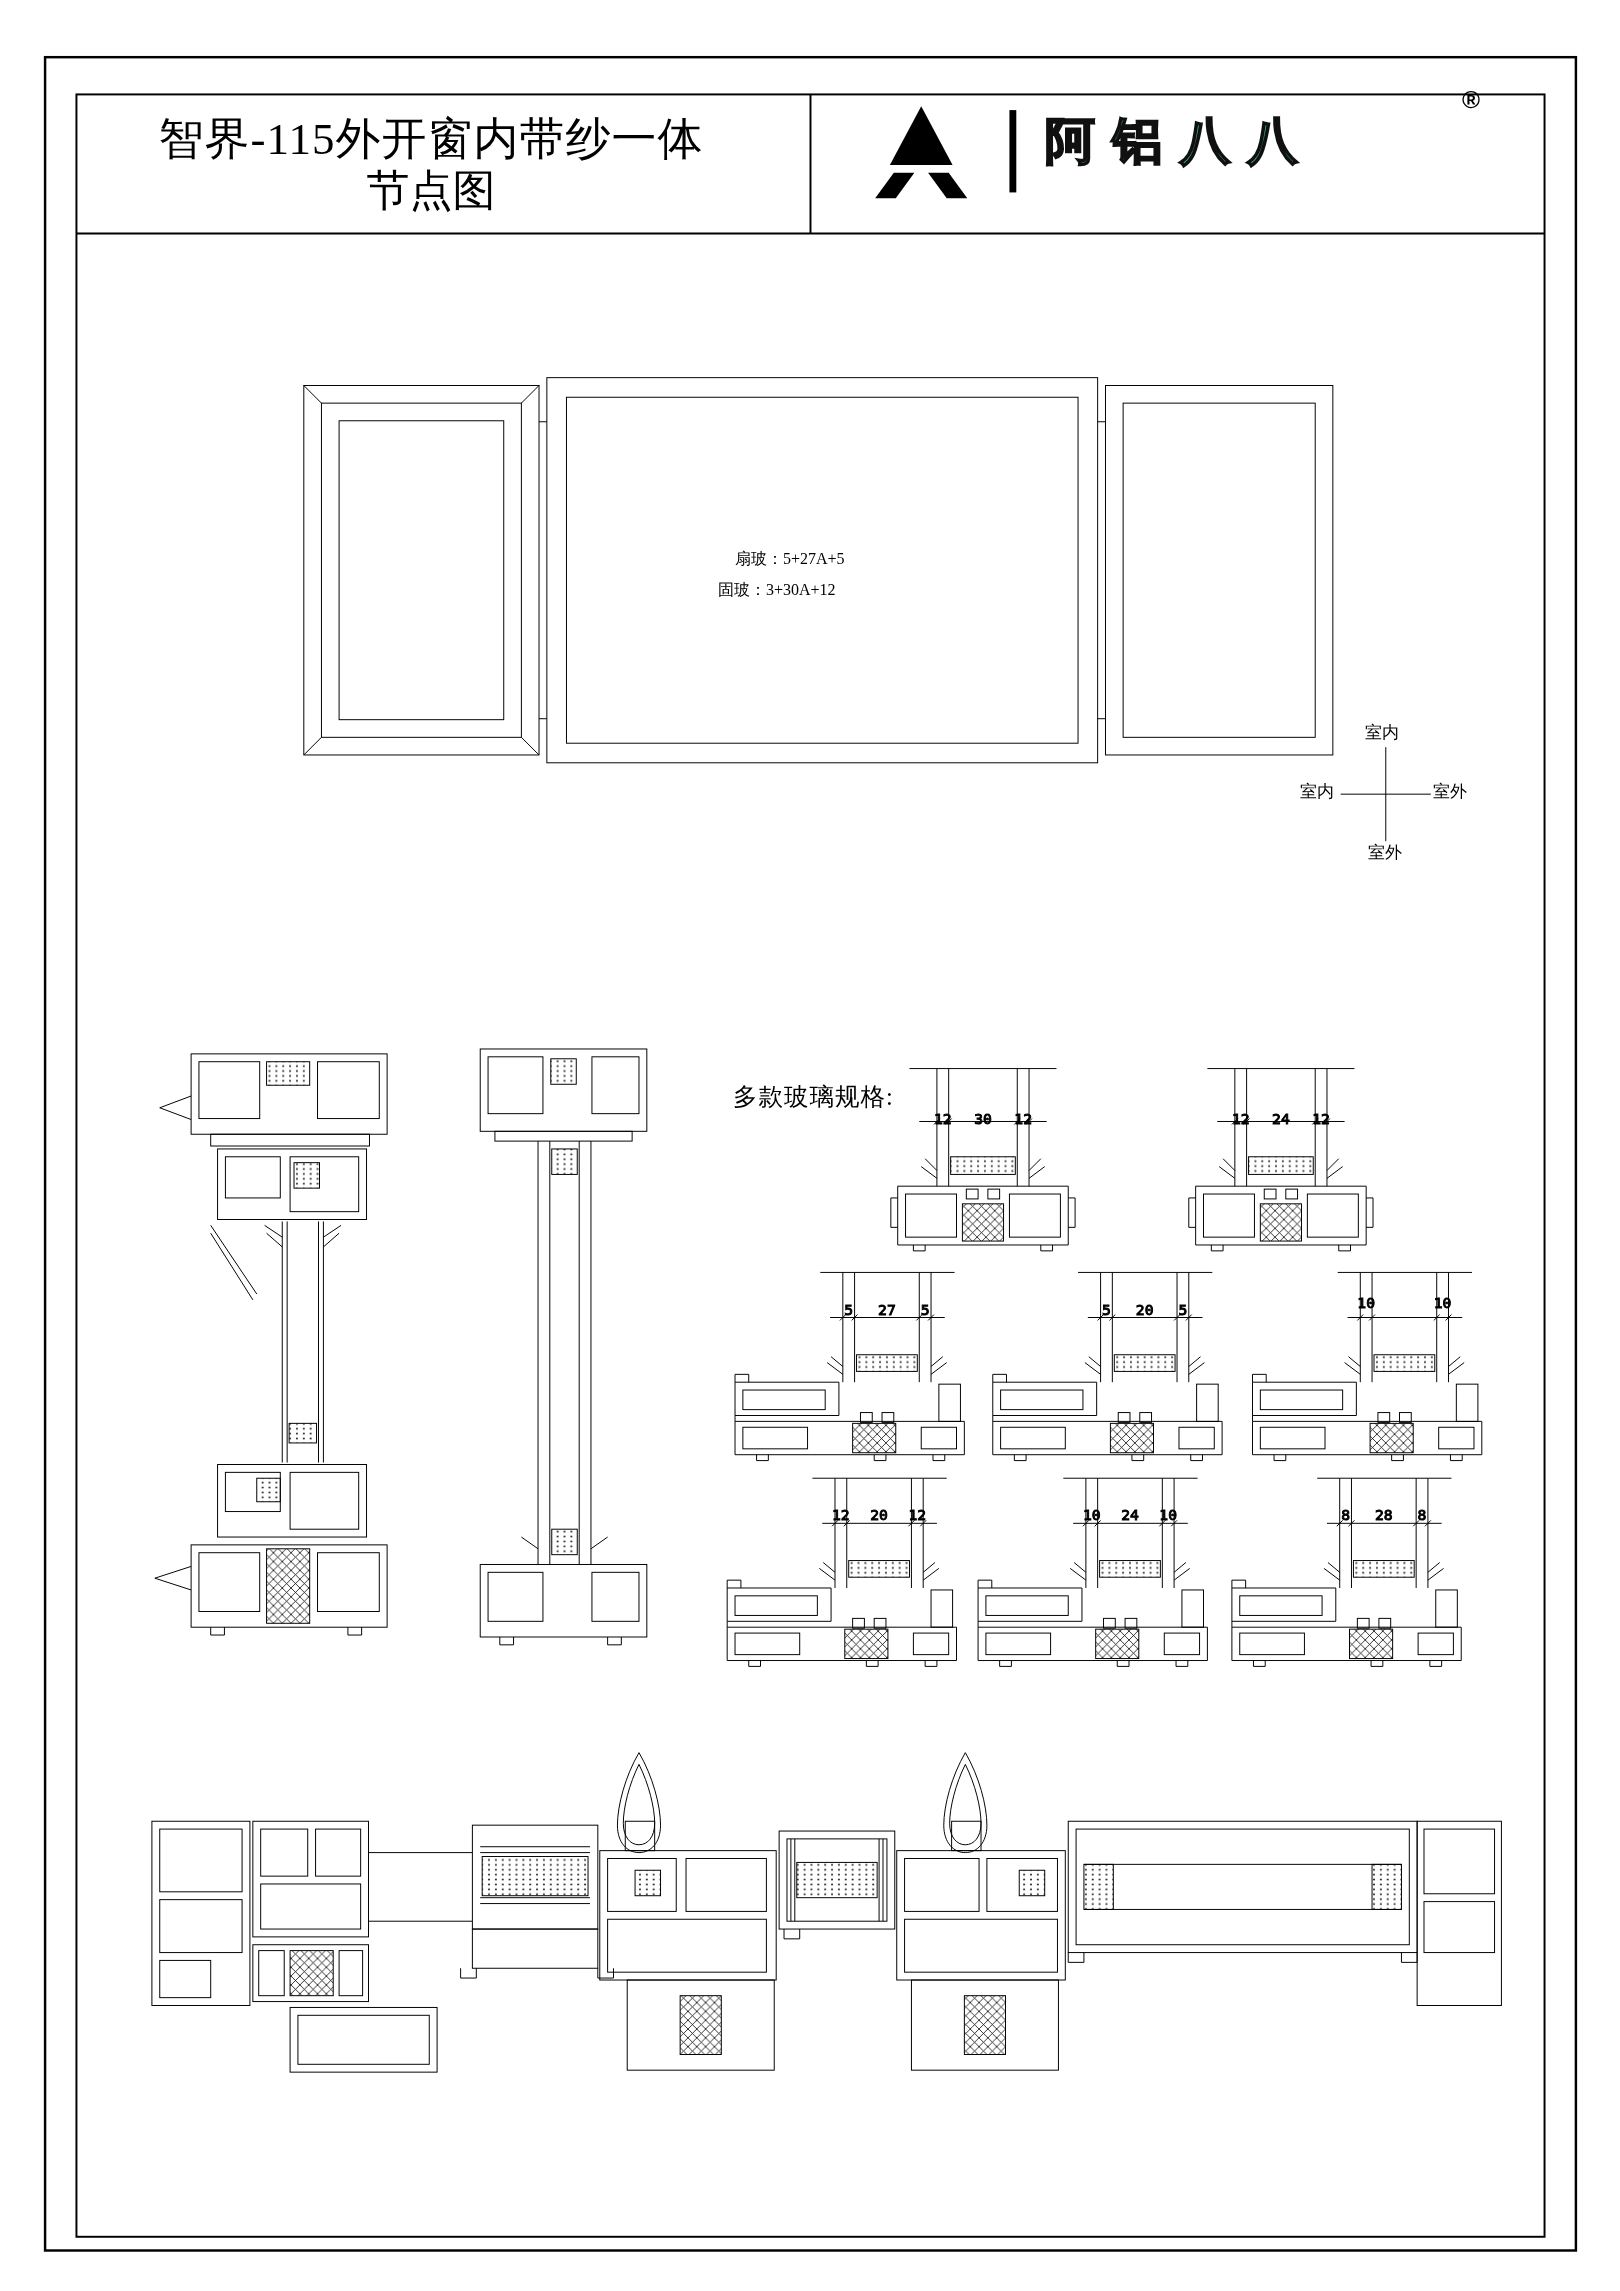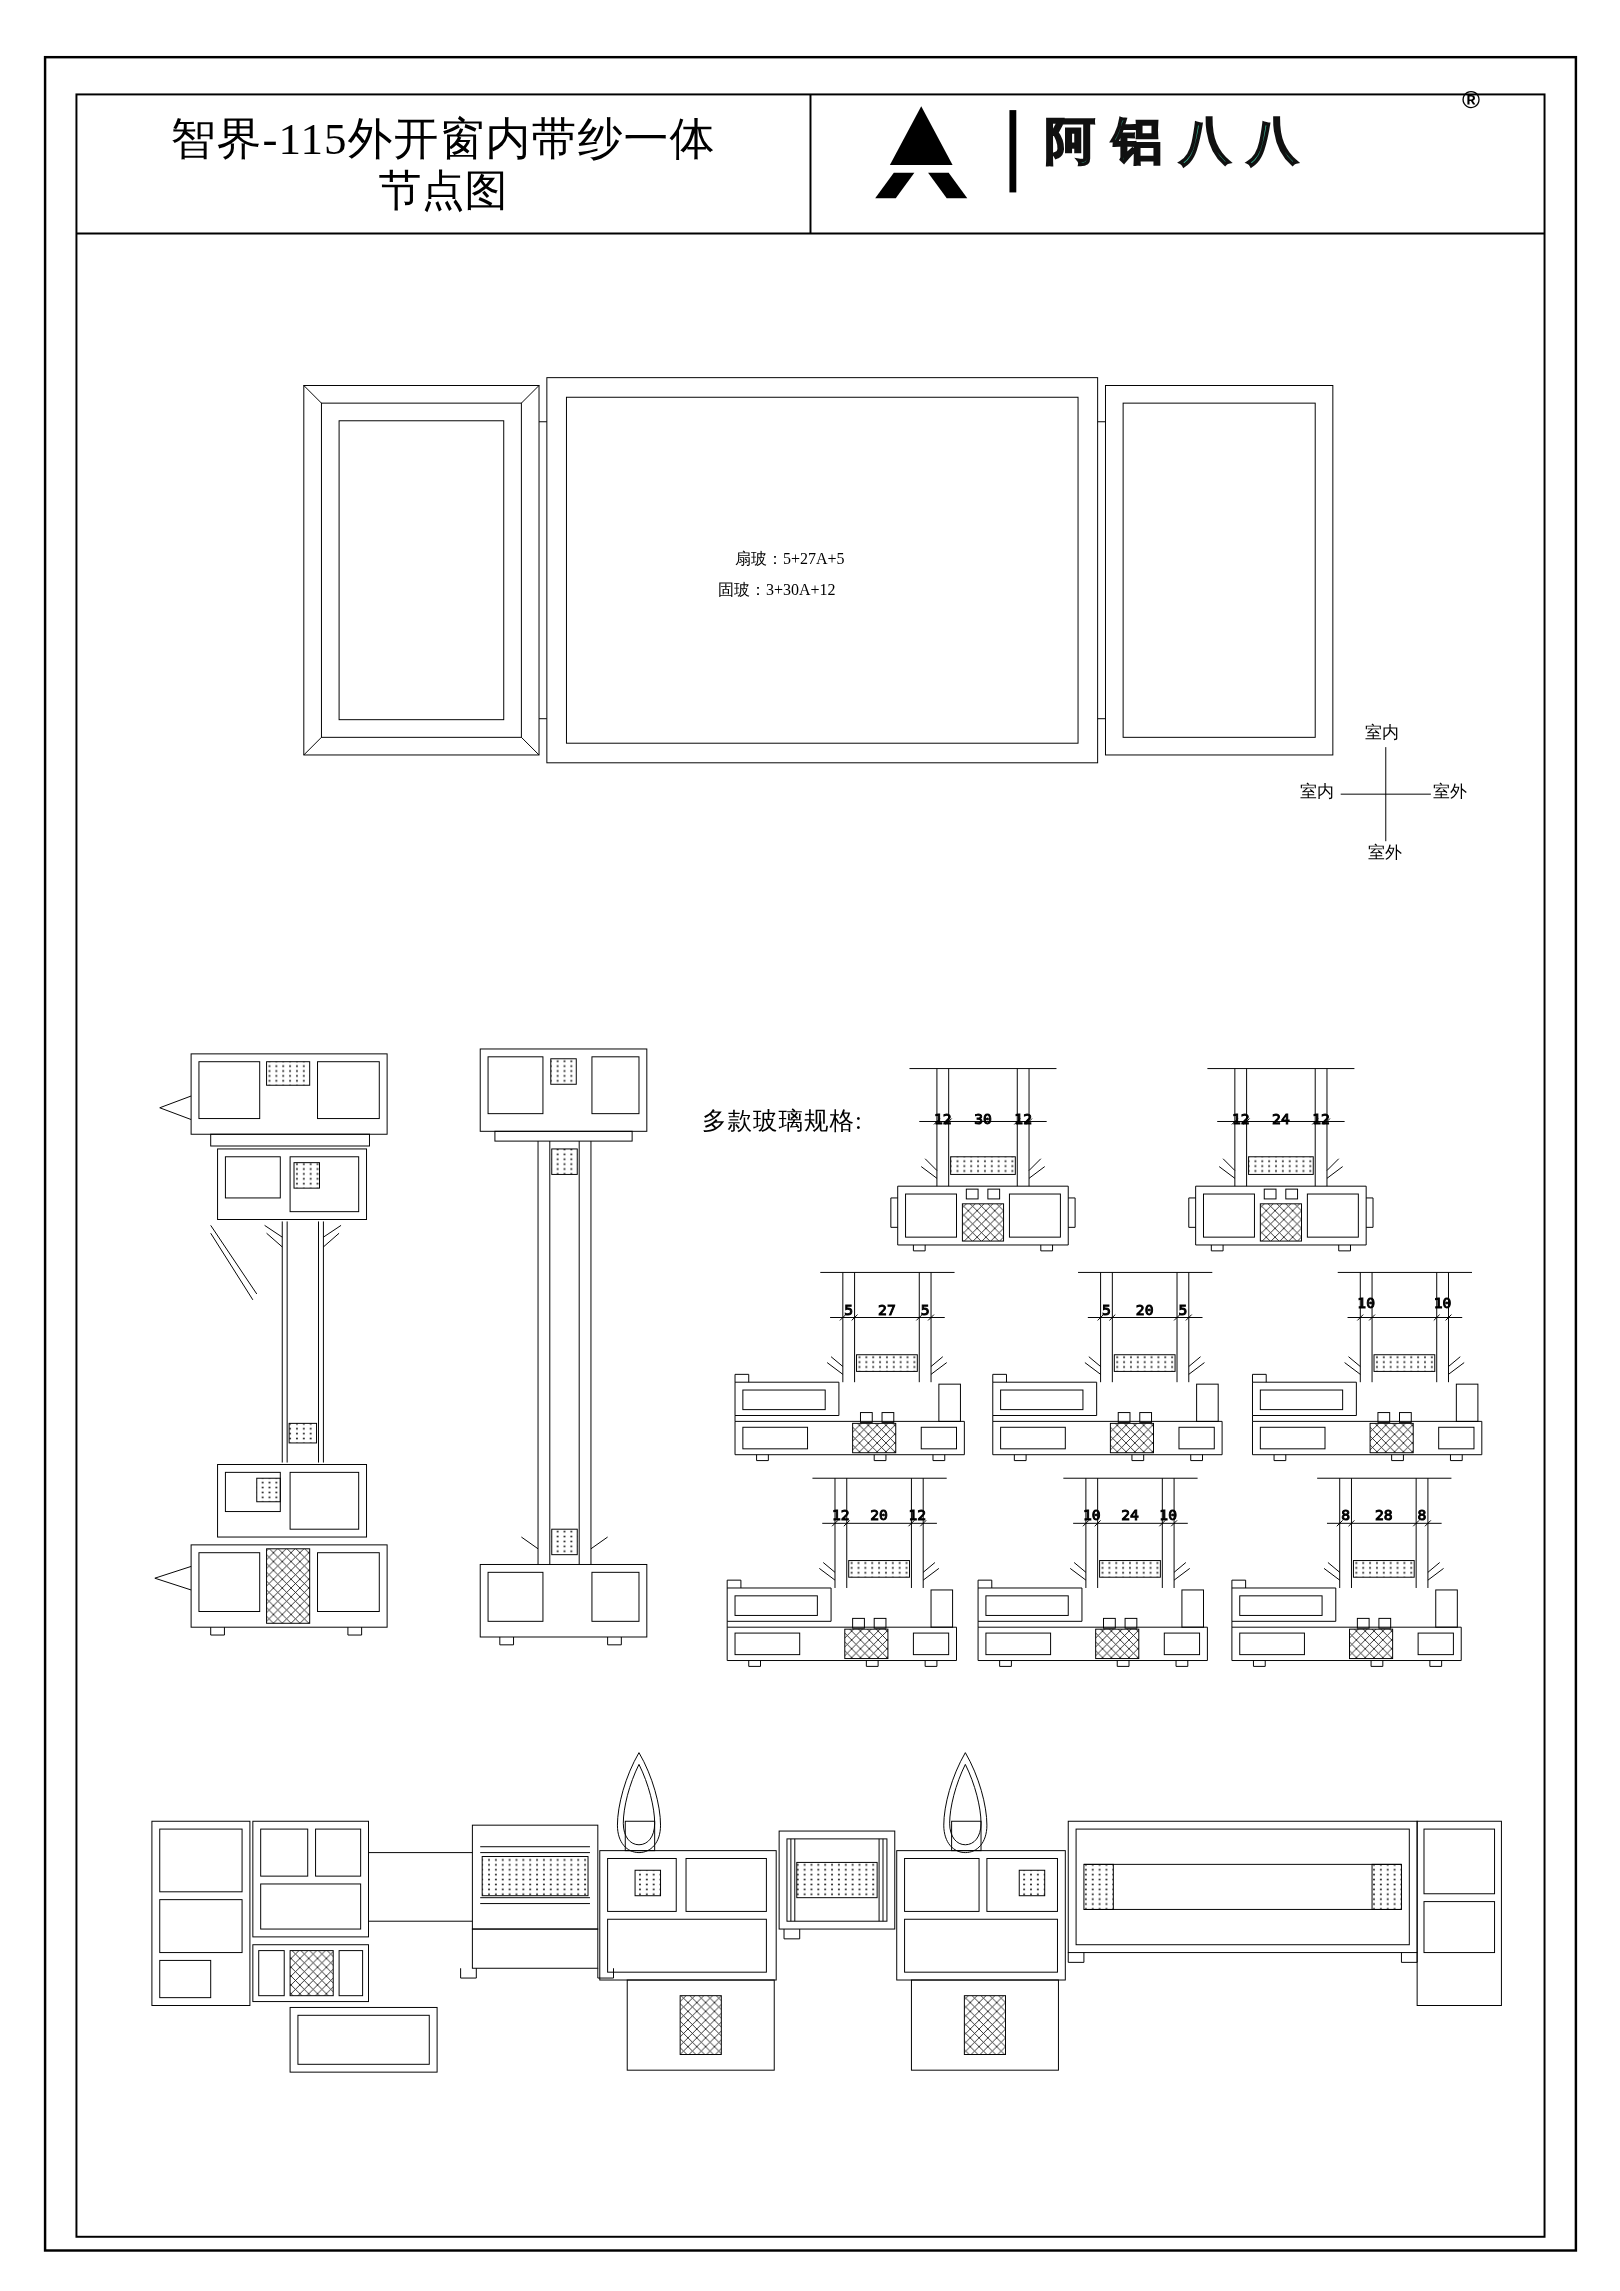--- a/index.html
+++ b/index.html
@@ -3,21 +3,21 @@
 <meta charset="utf-8">
 <style>
   html,body{margin:0;padding:0;background:#e8e8e8;}
   .sheet{
     position:relative;width:1620px;height:2292px;background:#ffffff;
     font-family:"Liberation Serif",serif;color:#000;overflow:hidden;
   }
   svg{position:absolute;left:0;top:0;}
   .ov{position:absolute;white-space:nowrap;}
   .title-box{
-    position:absolute;left:76px;top:96px;width:734px;height:137px;
+    position:absolute;left:64px;top:96px;width:734px;height:137px;
     display:flex;flex-direction:column;align-items:center;justify-content:center;
   }
   .title-l1{font-size:45px;letter-spacing:1px;line-height:51px;}
   .title-l2{font-size:43px;line-height:51px;}
   .brand{
     font-family:"Liberation Sans",sans-serif;font-weight:bold;
     font-size:50px;letter-spacing:17.6px;line-height:78px;
     -webkit-text-stroke:2px #101010;
   }
   .regmark{font-family:"Liberation Sans",sans-serif;font-size:24.5px;font-weight:bold;}
@@ -269,16 +269,16 @@
 <div class="ov regmark" style="left:1462px;top:86px;">®</div>
 
 <div class="ov spec" style="left:735px;top:549px;">扇玻：5+27A+5</div>
 <div class="ov spec" style="left:718px;top:580px;">固玻：3+30A+12</div>
 
 <div class="ov compass-label" style="left:1365px;top:721px;">室内</div>
 <div class="ov compass-label" style="left:1300px;top:780px;">室内</div>
 <div class="ov compass-label" style="left:1433px;top:780px;">室外</div>
 <div class="ov compass-label" style="left:1368px;top:841px;">室外</div>
 
-<div class="ov heading" style="left:702px;top:1080px;margin-top:24px;">多款玻璃规格:</div>
+<div class="ov heading" style="left:733px;top:1080px;">多款玻璃规格:</div>
 
 </div>
 
 
 </body></html>

